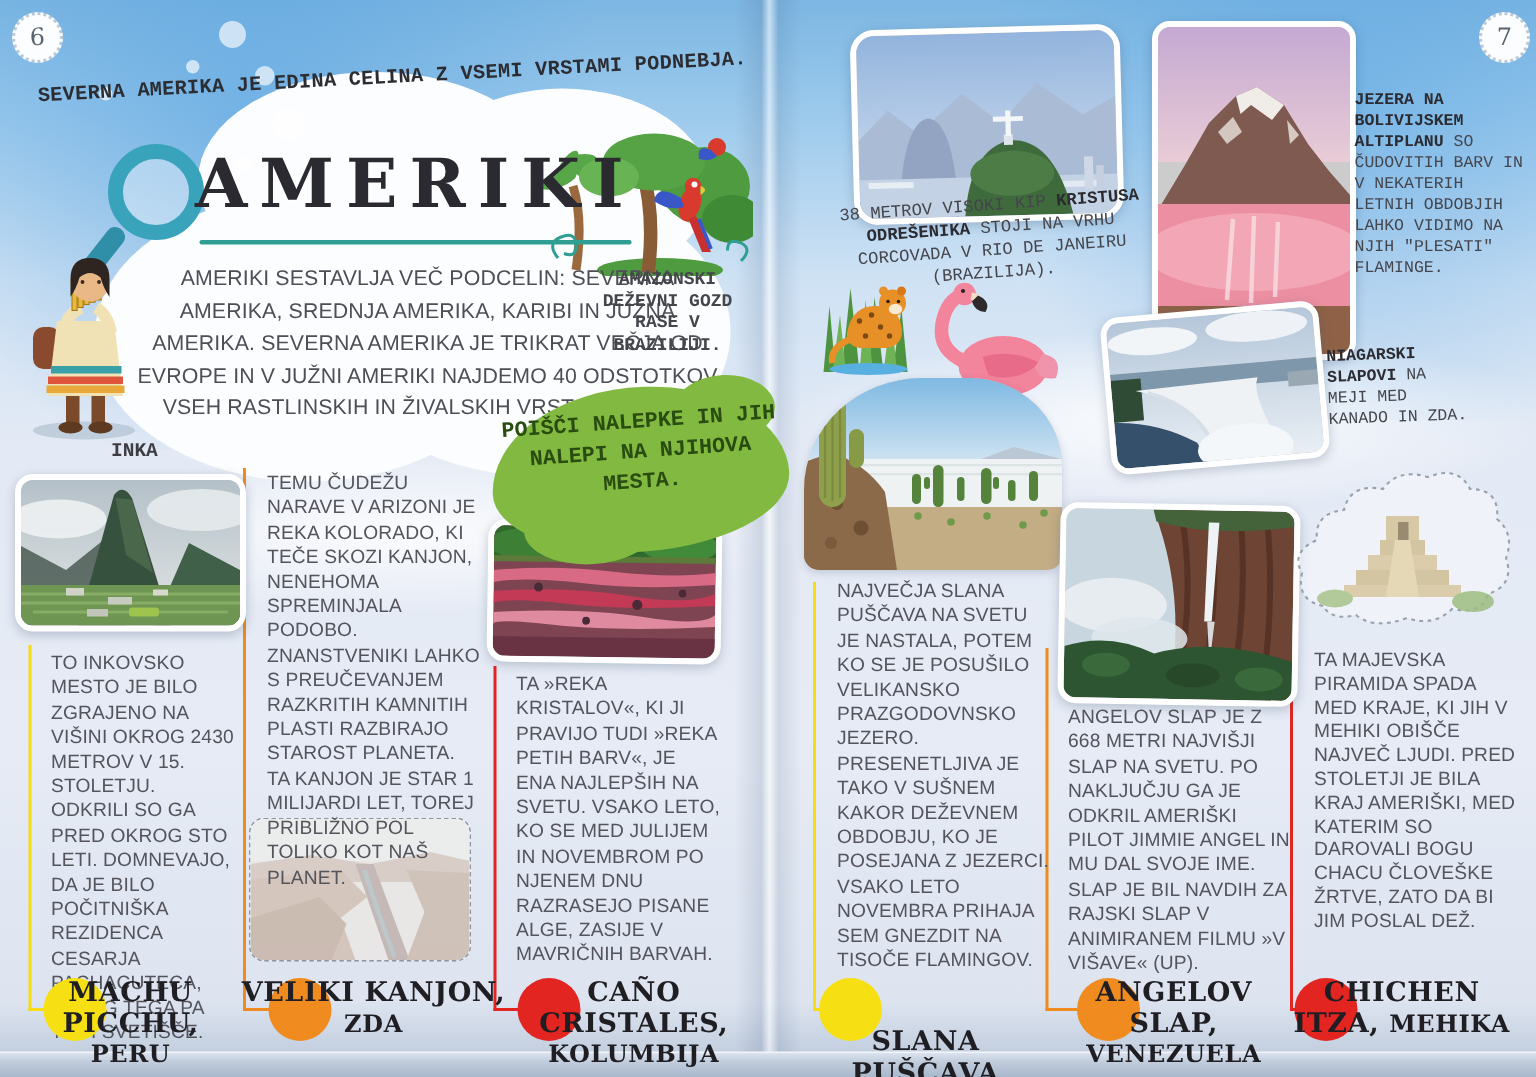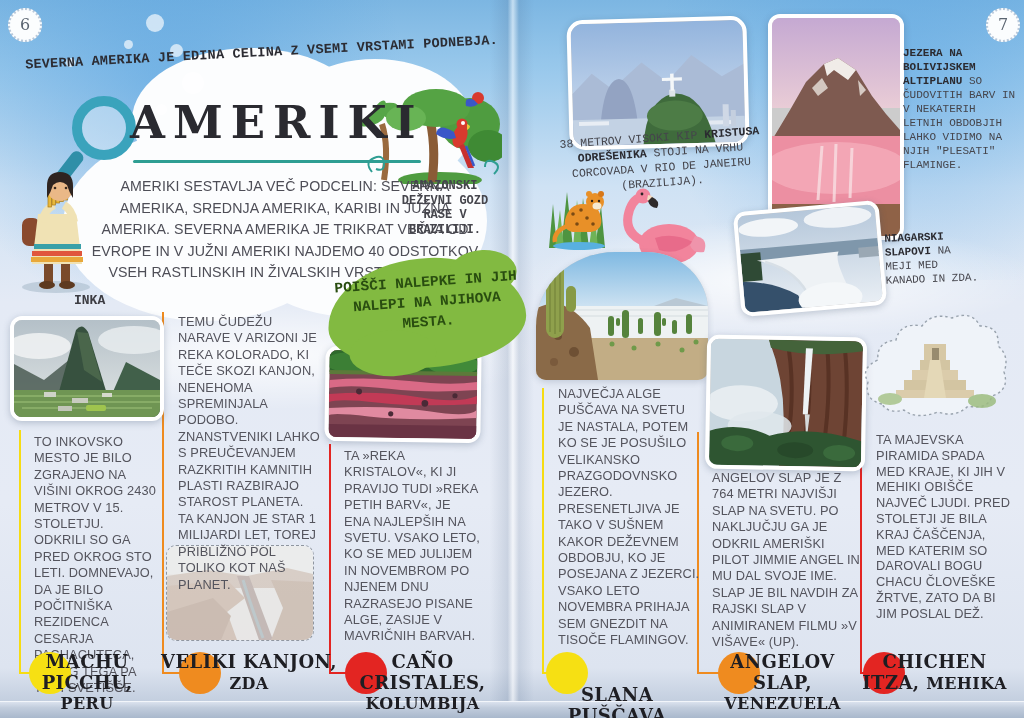--- a/index.html
+++ b/index.html
@@ -254,21 +254,21 @@
       <path d="M86,62 L94,72 L88,78 Z" fill="#ece6e0" opacity=".8"></path>
       <rect y="118" width="128" height="72" fill="#ec8fa2"></rect>
       <ellipse cx="64" cy="150" rx="72" ry="26" fill="#f4aab8" opacity=".85"></ellipse>
       <path d="M50,128 L46,182 M64,126 L62,184 M80,130 L78,180" stroke="#f8dfe2" stroke-width="3" opacity=".8"></path>
       <rect y="186" width="128" height="32" fill="#8f6247"></rect>
       <circle cx="20" cy="198" r="3" fill="#6e4832"></circle>
         <circle cx="58" cy="204" r="2.5" fill="#6e4832"></circle>
         <circle cx="98" cy="196" r="3" fill="#6e4832"></circle>
     </svg>
   </div>
-  <div class="caption" style="left:903px;top:46px;width:116px;font-size:11px;line-height:14px;">
+  <div class="caption" style="left:903px;top:60px;width:116px;font-size:11px;line-height:14px;">
     <b>JEZERA NA BOLIVIJSKEM ALTIPLANU</b><span class="lite"> SO ČUDOVITIH BARV IN V NEKATERIH LETNIH OBDOBJIH LAHKO VIDIMO NA NJIH "PLESATI" FLAMINGE.</span>
   </div>
 
   <div class="photo" style="left:737px;top:206px;width:138px;height:97px;transform:rotate(-5deg);">
     <svg viewBox="0 0 138 97" preserveAspectRatio="none">
       <defs>
           <linearGradient id="gn1" x1="0" y1="0" x2="0" y2="1">
             <stop offset="0" stop-color="#b5c7da"></stop>
             <stop offset="1" stop-color="#e8eef4"></stop>
           </linearGradient>
@@ -400,23 +400,23 @@
   <div class="connector c-yellow" style="left:19px;top:430px;width:12px;height:242px;"></div>
   <div class="connector c-orange" style="left:162px;top:312px;width:19px;height:360px;"></div>
   <div class="connector c-red" style="left:329px;top:444px;width:18px;height:228px;"></div>
   <div class="connector c-yellow" style="left:542px;top:388px;width:8px;height:284px;"></div>
   <div class="connector c-orange" style="left:697px;top:432px;width:24px;height:240px;"></div>
   <div class="connector c-red" style="left:860px;top:422px;width:7px;height:250px;"></div>
 
   <div class="col-text" style="left:34px;top:434px;width:124px;">TO INKOVSKO MESTO JE BILO ZGRAJENO NA VIŠINI OKROG 2430 METROV V 15. STOLETJU. ODKRILI SO GA PRED OKROG STO LETI. DOMNEVAJO, DA JE BILO POČITNIŠKA REZIDENCA CESARJA PACHACUTECA, POLEG TEGA PA TUDI SVETIŠČE.</div>
   <div class="col-text" style="left:178px;top:314px;width:142px;">TEMU ČUDEŽU NARAVE V ARIZONI JE REKA KOLORADO, KI TEČE SKOZI KANJON, NENEHOMA SPREMINJALA PODOBO. ZNANSTVENIKI LAHKO S PREUČEVANJEM RAZKRITIH KAMNITIH PLASTI RAZBIRAJO STAROST PLANETA. TA KANJON JE STAR 1 MILIJARDI LET, TOREJ PRIBLIŽNO POL TOLIKO KOT NAŠ PLANET.</div>
   <div class="col-text" style="left:344px;top:448px;width:136px;">TA »REKA KRISTALOV«, KI JI PRAVIJO TUDI »REKA PETIH BARV«, JE ENA NAJLEPŠIH NA SVETU. VSAKO LETO, KO SE MED JULIJEM IN NOVEMBROM PO NJENEM DNU RAZRASEJO PISANE ALGE, ZASIJE V MAVRIČNIH BARVAH.</div>
-  <div class="col-text" style="left:558px;top:386px;width:142px;">NAJVEČJA ALGE PUŠČAVA NA SVETU JE NASTALA, POTEM KO SE JE POSUŠILO VELIKANSKO PRAZGODOVNSKO JEZERO. PRESENETLJIVA JE TAKO V SUŠNEM KAKOR DEŽEVNEM OBDOBJU, KO JE POSEJANA Z JEZERCI. VSAKO LETO NOVEMBRA PRIHAJA SEM GNEZDIT NA TISOČE FLAMINGOV.</div>
-  <div class="col-text" style="left:712px;top:470px;width:150px;">ANGELOV SLAP JE Z 764 METRI NAJVIŠJI SLAP NA SVETU. PO NAKLJUČJU GA JE ODKRIL AMERIŠKI PILOT JIMMIE ANGEL IN MU DAL SVOJE IME. SLAP JE BIL NAVDIH ZA RAJSKI SLAP V ANIMIRANEM FILMU »V VIŠAVE« (UP).</div>
-  <div class="col-text" style="left:876px;top:432px;width:140px;line-height:15.8px;">TA MAJEVSKA PIRAMIDA SPADA MED KRAJE, KI JIH V MEHIKI OBIŠČE NAJVEČ LJUDI. PRED STOLETJI JE BILA KRAJ ČAŠČENJA, MED KATERIM SO DAROVALI BOGU CHACU ČLOVEŠKE ŽRTVE, ZATO DA BI JIM POSLAL DEŽ.</div>
+  <div class="col-text" style="left:558px;top:386px;width:142px;">NAJVEČJA SLANA PUŠČAVA NA SVETU JE NASTALA, POTEM KO SE JE POSUŠILO VELIKANSKO PRAZGODOVNSKO JEZERO. PRESENETLJIVA JE TAKO V SUŠNEM KAKOR DEŽEVNEM OBDOBJU, KO JE POSEJANA Z JEZERCI. VSAKO LETO NOVEMBRA PRIHAJA SEM GNEZDIT NA TISOČE FLAMINGOV.</div>
+  <div class="col-text" style="left:712px;top:470px;width:150px;">ANGELOV SLAP JE Z 668 METRI NAJVIŠJI SLAP NA SVETU. PO NAKLJUČJU GA JE ODKRIL AMERIŠKI PILOT JIMMIE ANGEL IN MU DAL SVOJE IME. SLAP JE BIL NAVDIH ZA RAJSKI SLAP V ANIMIRANEM FILMU »V VIŠAVE« (UP).</div>
+  <div class="col-text" style="left:876px;top:432px;width:140px;line-height:15.8px;">TA MAJEVSKA PIRAMIDA SPADA MED KRAJE, KI JIH V MEHIKI OBIŠČE NAJVEČ LJUDI. PRED STOLETJI JE BILA KRAJ AMERIŠKI, MED KATERIM SO DAROVALI BOGU CHACU ČLOVEŠKE ŽRTVE, ZATO DA BI JIM POSLAL DEŽ.</div>
 
   <div class="dot d-yellow" style="left:29px;"></div>
   <div class="dot d-orange" style="left:179px;"></div>
   <div class="dot d-red" style="left:345px;"></div>
   <div class="dot d-yellow" style="left:546px;"></div>
   <div class="dot d-orange" style="left:718px;"></div>
   <div class="dot d-red" style="left:863px;"></div>
 
   <div class="loc-label" style="left:12px;width:150px;">
     <span>MACHU PICCHU,</span> <span class="country">PERU</span>

